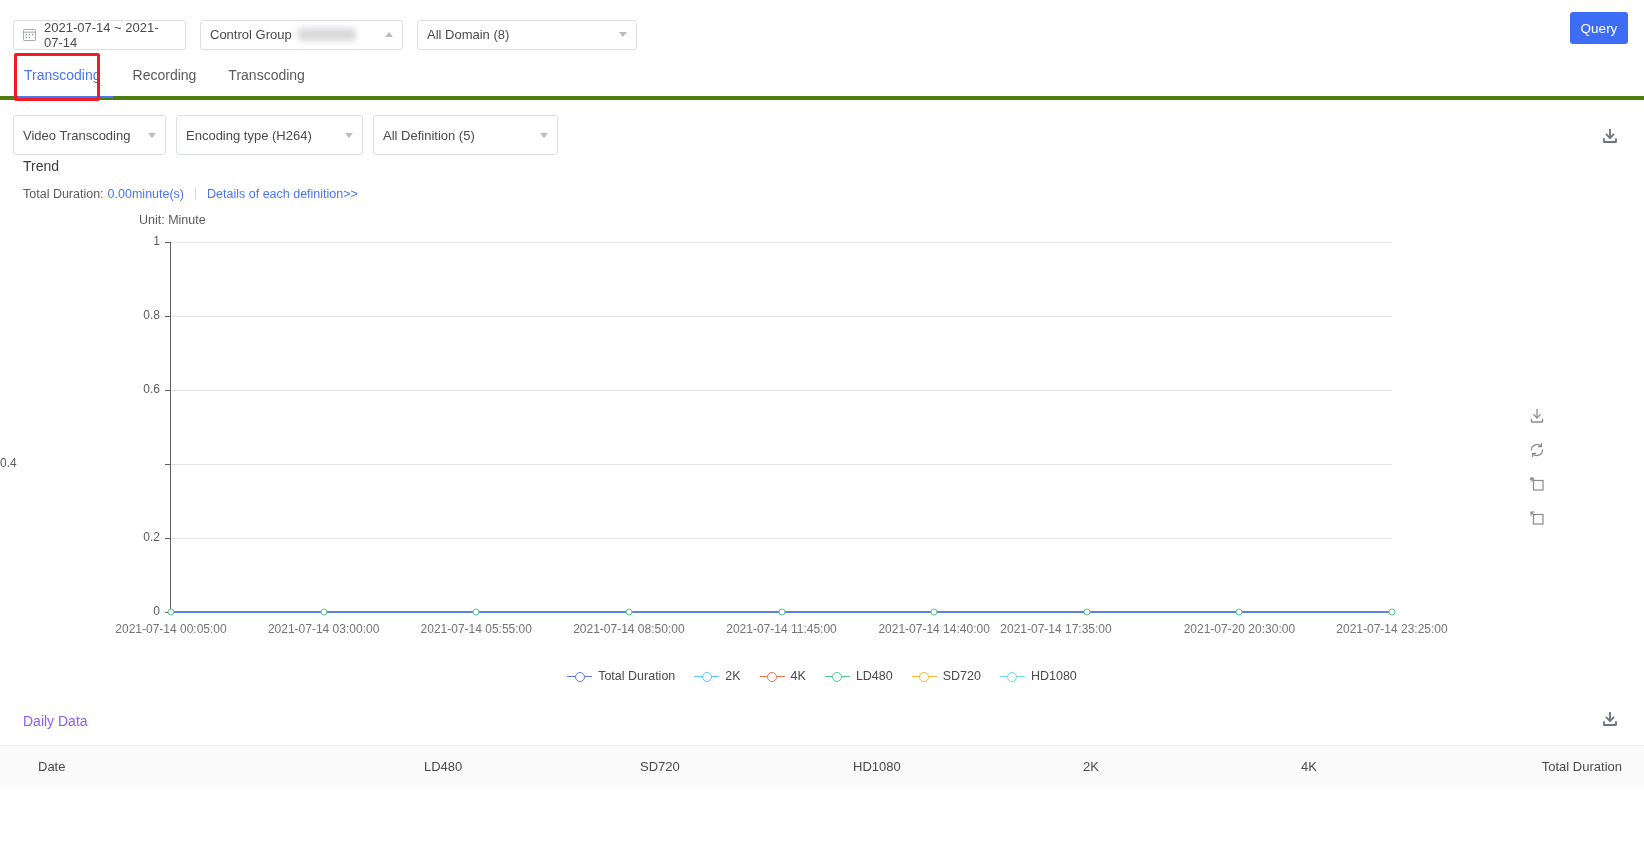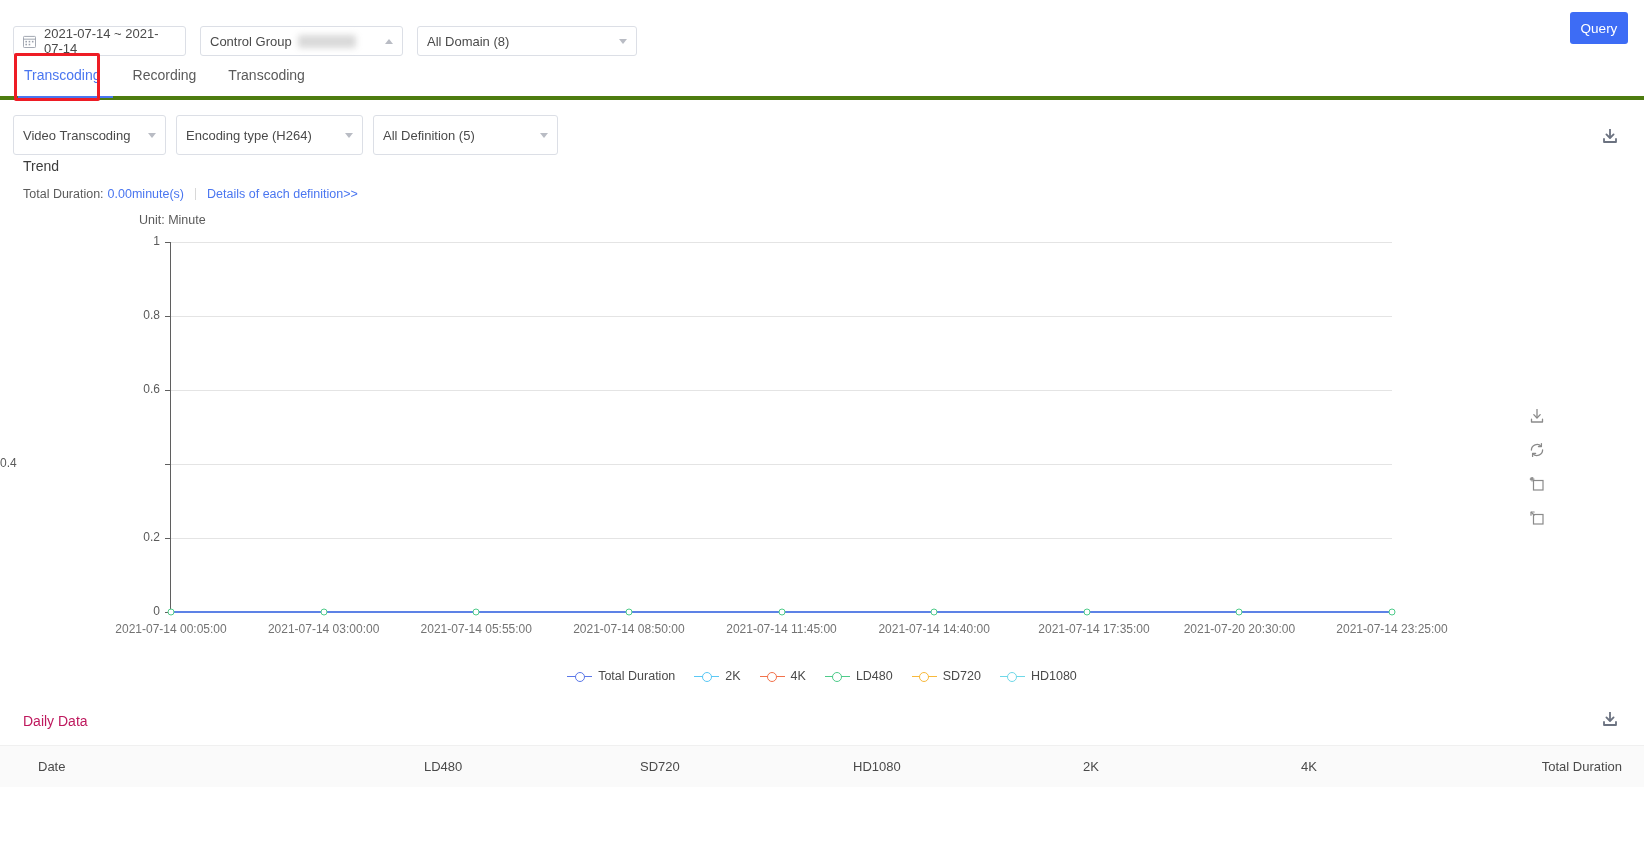--- a/index.html
+++ b/index.html
@@ -11,21 +11,21 @@
     color: #333;
     overflow: hidden;
   }
 
   
   .filter-bar {
     position: relative;
     height: 56px;
     padding: 13px 16px 0 13px;
     display: flex;
-    align-items: flex-end;
+    align-items: center;
     gap: 14px;
   }
   .control {
     height: 30px;
     border: 1px solid #dcdfe6;
     border-radius: 3px;
     background: #fff;
     display: flex;
     align-items: center;
     padding: 0 9px;
@@ -266,21 +266,21 @@
     width: 18px; height: 18px;
     cursor: pointer;
     color: #8a8a8a;
   }
   .tool-btn svg { display: block; }
 
   
   .daily-section { position: relative; margin-top: 4px; }
   .daily-title {
     font-size: 14px;
-    color: #be185d;
+    color: #8b5cf6;
     padding: 0 0 0 23px;
   }
   .table-head {
     margin-top: 16px;
     height: 42px;
     background: #fafafa;
     display: flex;
     align-items: center;
     font-size: 13px;
     color: #4a4a4a;
@@ -393,21 +393,21 @@
         <div class="ytick-label" style="top: 99px; left: 0px; width: 160px; text-align: right; right: auto;">0.8</div>
         <div class="gridline" style="top: 33px; left: 171px; width: 1221px;"></div>
         <div class="ytick-mark" style="top: 33px;"></div>
         <div class="ytick-label" style="top: 25px; left: 0px; width: 160px; text-align: right; right: auto;">1</div>
         <div class="xlabel" style="left: 171px;">2021-07-14 00:05:00</div>
         <div class="xlabel" style="left: 323.625px;">2021-07-14 03:00:00</div>
         <div class="xlabel" style="left: 476.25px;">2021-07-14 05:55:00</div>
         <div class="xlabel" style="left: 628.875px;">2021-07-14 08:50:00</div>
         <div class="xlabel" style="left: 781.5px;">2021-07-14 11:45:00</div>
         <div class="xlabel" style="left: 934.125px;">2021-07-14 14:40:00</div>
-        <div class="xlabel" style="left: 1094px;">2021-07-14 17:35:00</div>
+        <div class="xlabel" style="left: 1056px;">2021-07-14 17:35:00</div>
         <div class="xlabel" style="left: 1239.38px;">2021-07-20 20:30:00</div>
         <div class="xlabel" style="left: 1392px;">2021-07-14 23:25:00</div>
         <div class="series-line" style="top: 402px; background: rgb(111, 216, 232); opacity: 0.85;"></div>
         <div class="series-line" style="top: 402px; background: rgb(248, 185, 60); opacity: 0.85;"></div>
         <div class="series-line" style="top: 402px; background: rgb(78, 203, 138); opacity: 0.85;"></div>
         <div class="series-line" style="top: 402px; background: rgb(242, 114, 75); opacity: 0.85;"></div>
         <div class="series-line" style="top: 402px; background: rgb(90, 200, 245); opacity: 0.85;"></div>
         <div class="series-line" style="top: 402px; background: rgb(91, 120, 232); opacity: 0.85;"></div>
         <div class="dot" style="left: 171px; top: 403px; border: 1.6px solid rgb(78, 203, 138);"></div>
         <div class="dot" style="left: 323.625px; top: 403px; border: 1.6px solid rgb(78, 203, 138);"></div>

